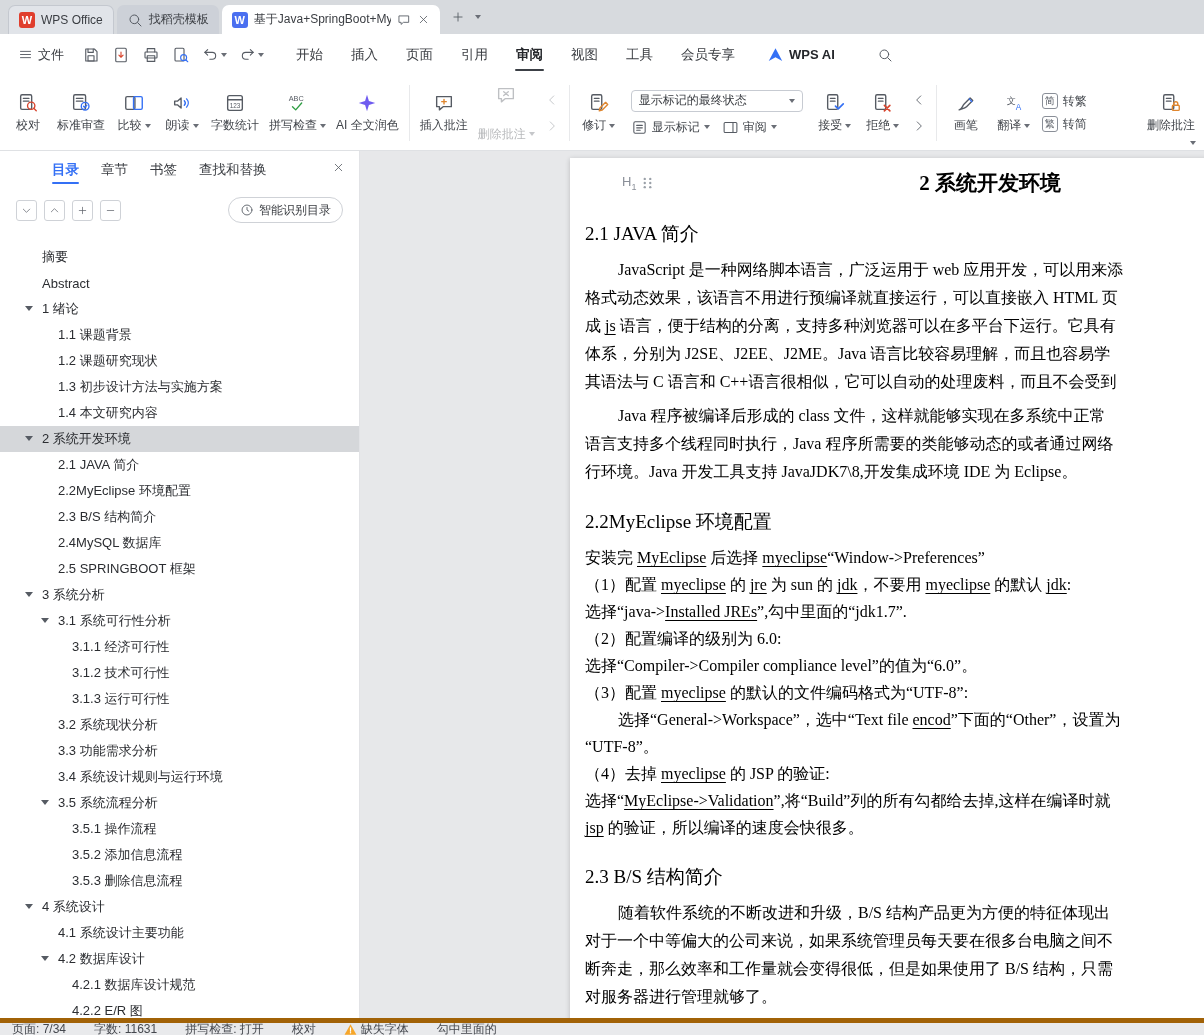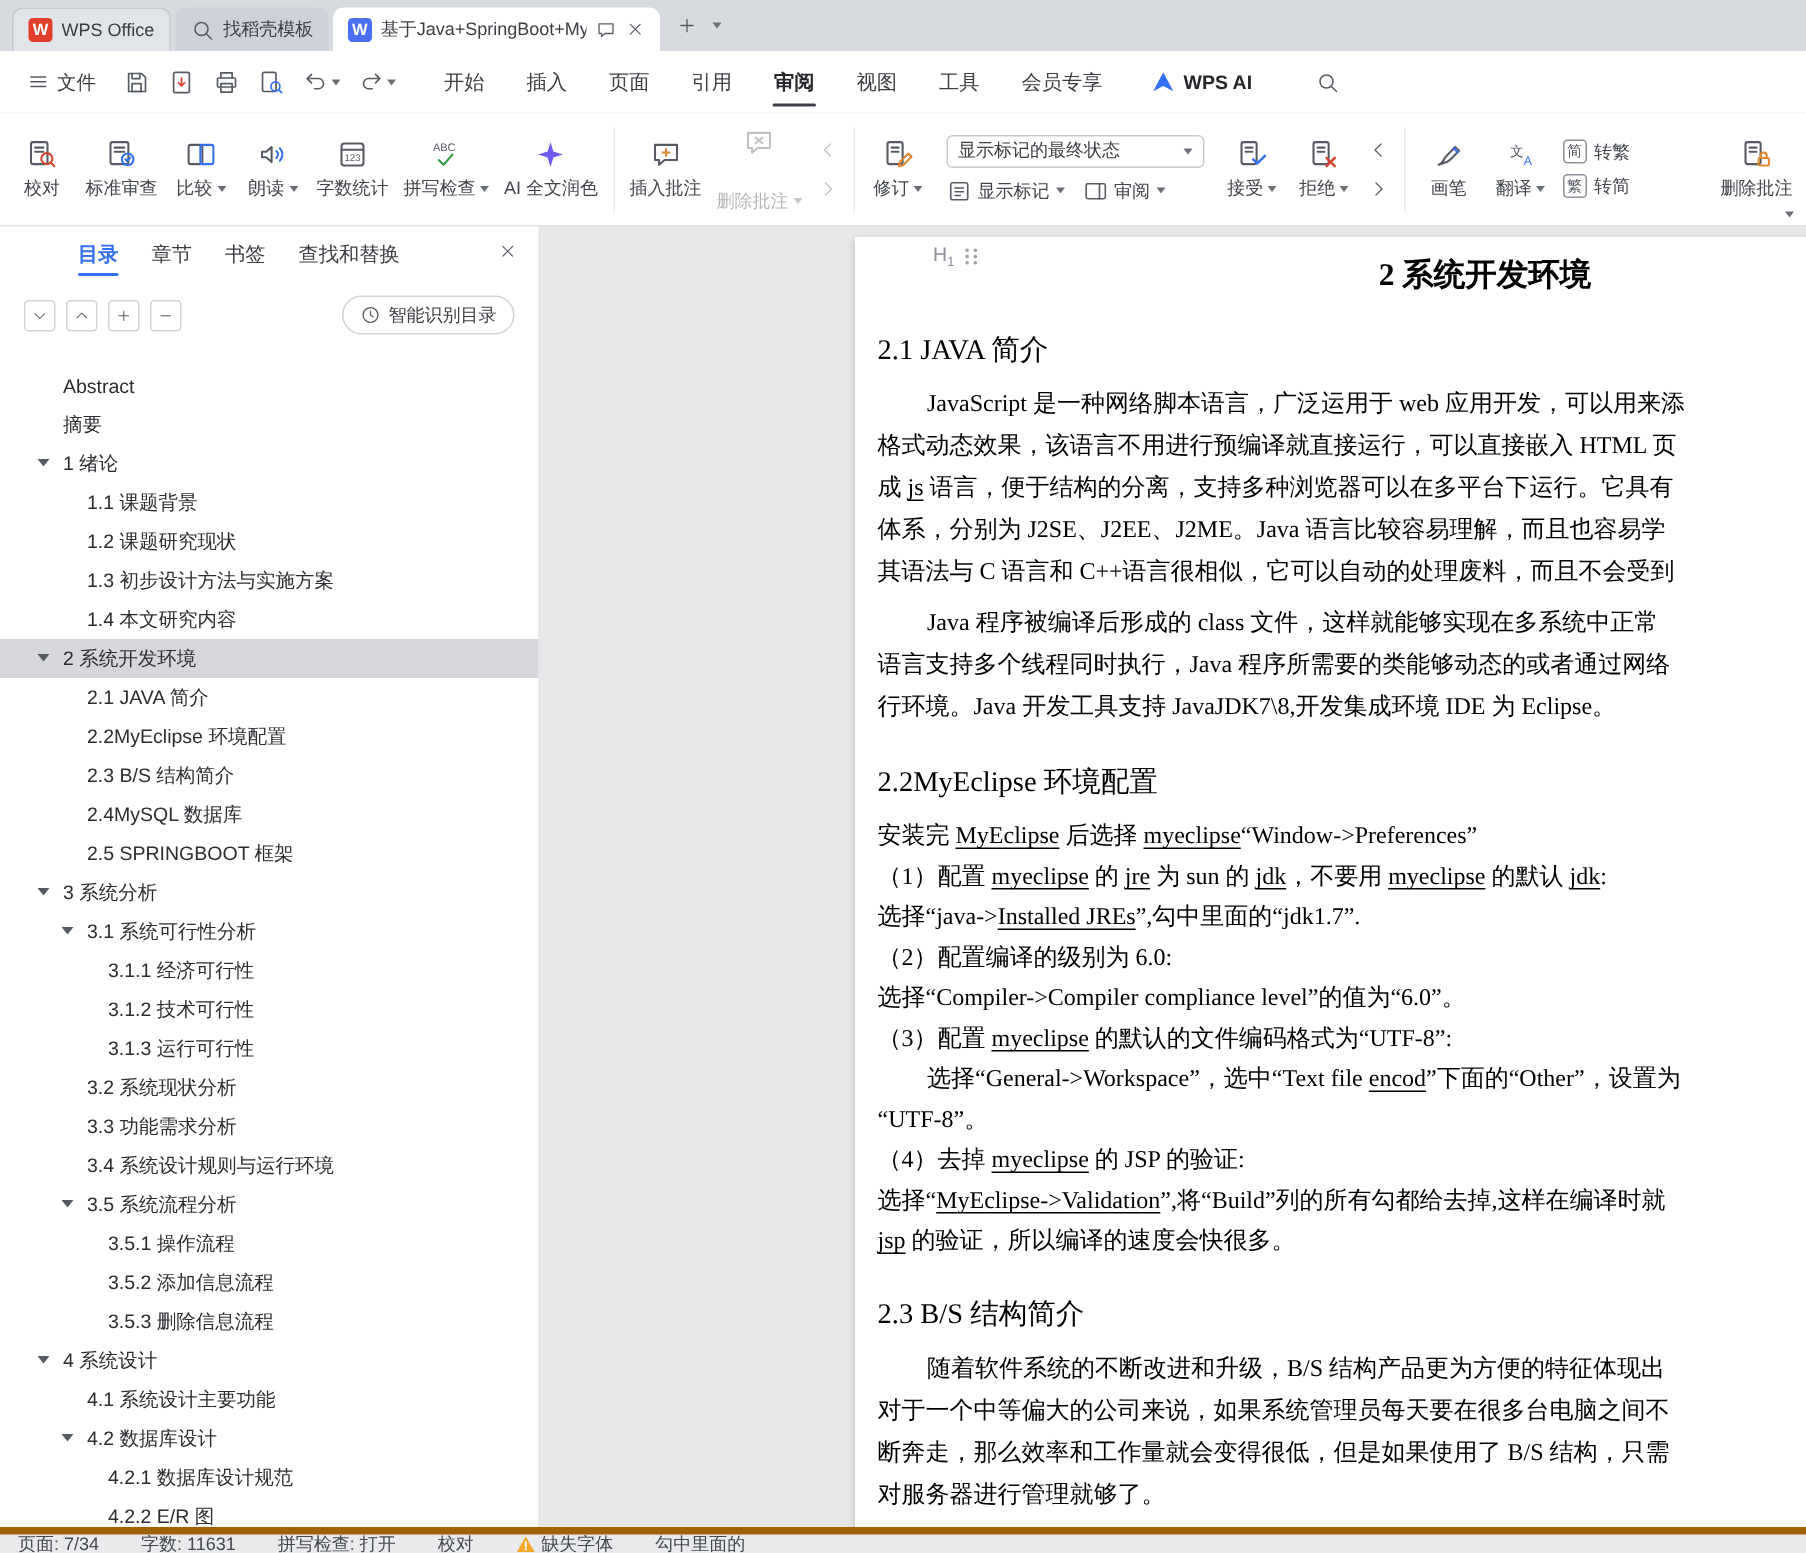--- a/index.html
+++ b/index.html
@@ -87,21 +87,21 @@
                  border-right:4.5px solid transparent; border-top:5.5px solid #565b63; top:10px; }
   .lv0 { padding-left:42px; } .lv0 .tri { left:25px; }
   .lv1 { padding-left:58px; } .lv1 .tri { left:41px; }
   .lv2 { padding-left:72px; }
 
   
   .docarea { position:absolute; left:360px; top:0; right:0; bottom:0; background:#e7e8ea; overflow:hidden; }
   .page { position:absolute; left:210px; top:7px; width:840px; height:1300px; background:#fff;
           box-shadow:0 1px 5px rgba(0,0,0,.2); padding:10px 15px 40px 15px;
           font-family:"Liberation Serif","DejaVu Serif",serif; color:#000; }
-  .h1marker { position:absolute; left:52px; top:4px; display:flex; align-items:center; gap:6px;
+  .h1marker { position:absolute; left:52px; top:16px; display:flex; align-items:center; gap:6px;
               color:#8a8f98; font-size:13px; font-family:"Liberation Sans",sans-serif; }
   .doc-title { font-size:21px; font-weight:bold; text-align:center; line-height:30px; }
   .doc-h2 { font-size:19px; line-height:28px; margin:22px 0 8px; }
   .line { font-size:16px; line-height:28px; white-space:nowrap; }
   .line.tt { line-height:27px; }
   .line.ind { padding-left:33px; }
   .line.sp { margin-top:6px; }
   .u { text-decoration:underline; text-underline-offset:3px; }
 
   
@@ -547,24 +547,24 @@
               <svg width="14" height="14" viewBox="0 0 24 24" fill="none" stroke="#565b63" stroke-width="1.5" stroke-linecap="round" stroke-linejoin="round">
                 <circle cx="12" cy="12" r="8.5"></circle>
                 <path d="M12 7.5V12l3 2"></path>
               </svg>
             </span>
           <span>智能识别目录</span>
         </span>
       </div>
       <div class="toc" id="toc">
           <div class="tocrow lv0">
+            <span>摘要</span>
+          </div>
+          <div class="tocrow lv0">
             <span>Abstract</span>
-          </div>
-          <div class="tocrow lv0">
-            <span>摘要</span>
           </div>
           <div class="tocrow lv0">
             <span class="tri"></span>
             <span>1 绪论</span>
           </div>
           <div class="tocrow lv1">
             <span>1.1 课题背景</span>
           </div>
           <div class="tocrow lv1">
             <span>1.2 课题研究现状</span>

